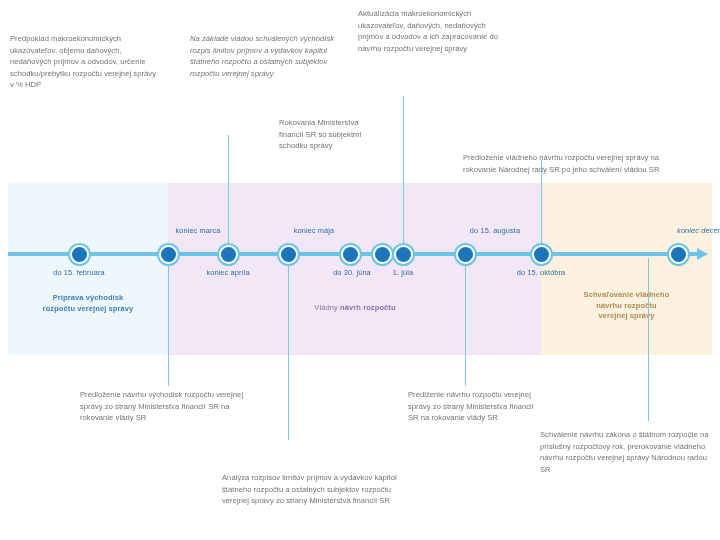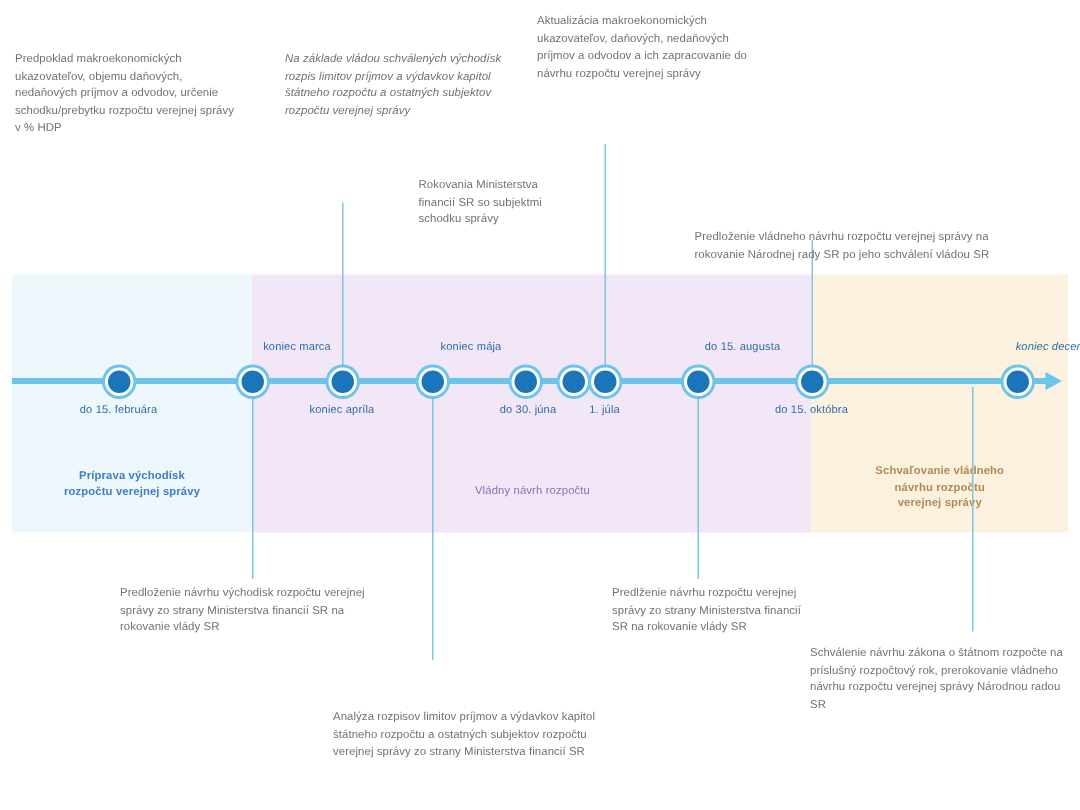--- a/index.html
+++ b/index.html
@@ -20,25 +20,24 @@
   .band-purple { left: 168px; width: 373px; background: #f2e7f7; }
   .band-orange { left: 541px; width: 171px; background: #fcf1de; }
 
   .band-label {
     position: absolute;
     text-align: center;
     font-size: 7.5px;
     line-height: 10.5px;
     font-weight: bold;
     letter-spacing: .1px;
-    margin-top: 19px;
   }
   .band-label-blue   { left: 14px;  top: 293px; width: 148px; color: #3a7fc1; }
   .band-label-purple { left: 255px; top: 303px; width: 200px; color: #8f6fae; font-weight: normal; }
-  .band-label-purple b { font-weight: normal; }
+  .band-label-purple b { font-weight: bold; }
   .band-label-orange { left: 545px; top: 290px; width: 163px; color: #b08a52; }
 
   
   .axis {
     position: absolute;
     left: 8px; top: 252px;
     width: 690px; height: 4px;
     background: #6cc4e8;
   }
   .axis-arrow {

